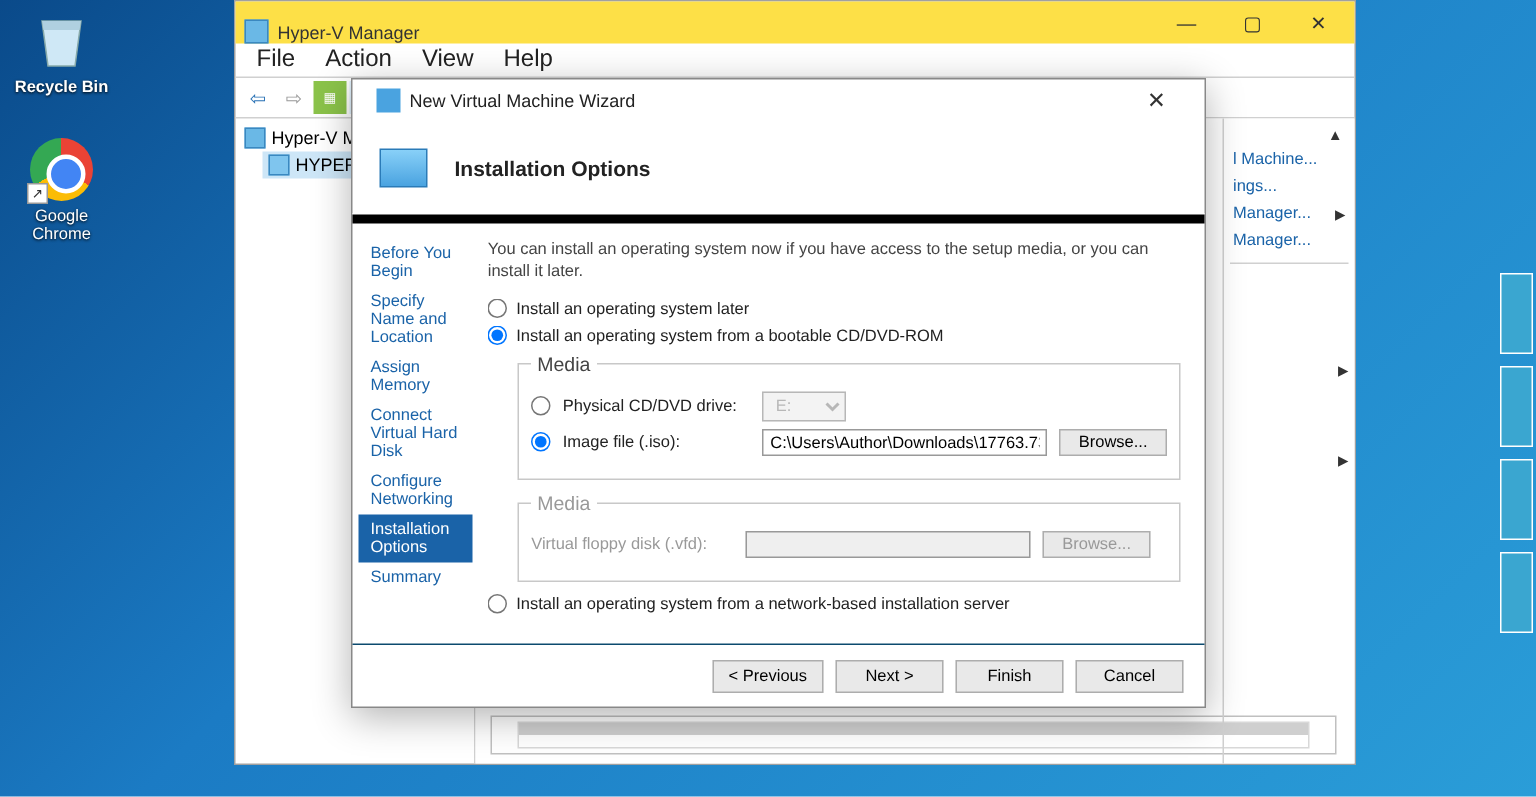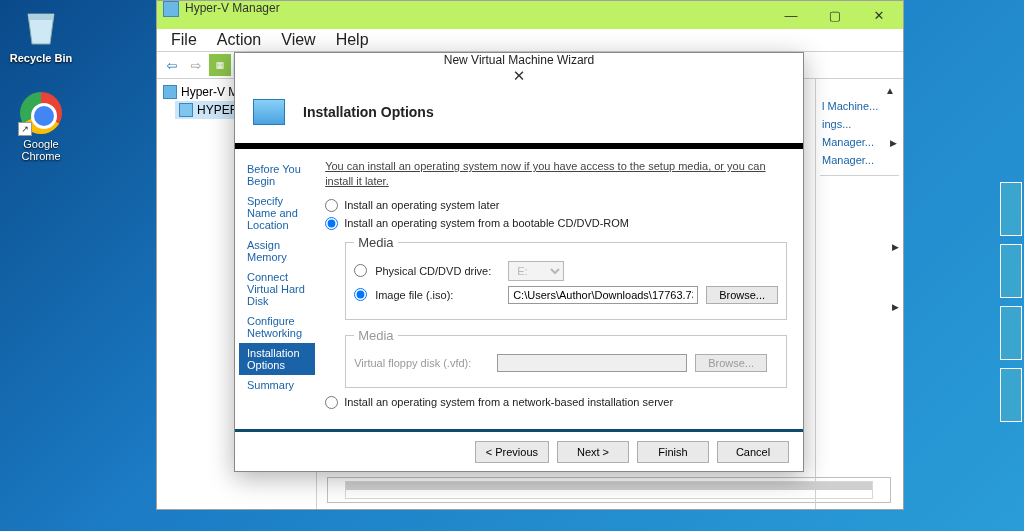--- a/index.html
+++ b/index.html
@@ -13,21 +13,21 @@
   #di-recycle { top: 6px; left: 6px; font-weight: bold; }
   #di-chrome { top: 92px; left: 6px; }
   .recycle-svg { width:42px; height:42px; }
   .chrome-outer { position: relative; width:42px; height:42px; }
   .chrome-circ { width:42px;height:42px;border-radius:50%; background: conic-gradient(#ea4335 0 120deg,#fbbc05 120deg 240deg,#34a853 240deg 360deg); position:relative;}
   .chrome-circ::after{content:"";position:absolute;top:11px;left:11px;width:20px;height:20px;border-radius:50%;background:#4285f4;border:3px solid #fff;}
   .shortcut-arrow { position:absolute; bottom:-2px; left:-2px; width:14px;height:14px;background:#fff;border:1px solid #999;font-size:9px;line-height:12px;color:#333;}
 
   
   .hv-window { position: absolute; top: 0; left: 156px; width: 748px; height: 510px; background: #fff; border: 1px solid #a0a0a0; font-size: 12px; }
-  .hv-titlebar { height: 28px; display: flex; align-items: flex-start; padding: 0 2px 0 6px; background: #bef264; }
+  .hv-titlebar { height: 28px; display: flex; align-items: flex-end; padding: 0 2px 0 6px; background: #fde047; }
   .hv-titlebar .icon { width:16px;height:16px;margin-right:6px;background:#6ab8e6;border:1px solid #3a88c0;}
   .hv-title { flex: 1; font-size: 12px; color: #333; }
   .winctl { width: 44px; height: 28px; display:flex; align-items:center; justify-content:center; color:#333; font-size:13px;}
   .hv-menubar { height: 22px; display:flex; align-items:center; padding-left:6px; gap:4px; font-size:16px; color:#222; }
   .hv-menubar span { padding: 2px 8px; }
   .hv-toolbar { height: 28px; border-top:1px solid #d0d0d0; border-bottom:1px solid #d0d0d0; display:flex; align-items:center; padding-left:4px; gap:2px;}
   .tbbtn { width:22px; height:22px; border:1px solid transparent; display:flex;align-items:center;justify-content:center; font-size:13px;}
   .tb-back{color:#2a72b5}.tb-fwd{color:#999}.tb-up{background:#8bc34a;font-size:9px;color:#fff}
   .tb-grid{background:#dff0fb}
   .tb-q{background:#e6e6e6;font-size:10px;font-weight:bold}
@@ -38,46 +38,46 @@
   .treeicon { width:14px;height:14px; background:#6ab8e6; border:1px solid #3a88c0; flex:none;}
   .hv-main { flex:1; position:relative; background:#fff;}
   .hv-actions { position:absolute; top:78px; right:0; width:88px; bottom:0; border-left:1px solid #d0d0d0; padding:6px 4px; font-size:11px; color:#1a63a8;}
   .act-item { padding:3px 2px; white-space:nowrap; overflow:hidden; }
   .act-arrow { float:right; color:#333; font-size:9px; padding-top:2px;}
   .act-sep { border-top:1px solid #d0d0d0; margin:6px 0;}
   .scroll-triangle-up { width:100%; text-align:right; font-size:10px; color:#333; padding-right:4px; line-height:12px;}
 
   
   .wizard { position:absolute; top:52px; left:234px; width:570px; height:420px; background:#fff; border:1px solid #888; box-shadow:0 6px 24px rgba(0,0,0,.3); font-size:11px; z-index:5; }
-  .wz-title { height:28px; display:flex; align-items:center; padding:0 16px;flex-direction:column;}
+  .wz-title { height:28px; display:flex; align-items:center; padding:0 16px;}
   .wz-title .icon{width:16px;height:16px;background:#4aa3e0;margin-right:6px}
   .wz-title-text{flex:1;font-size:12px;color:#222}
   .wz-close{width:32px;height:24px;display:flex;align-items:center;justify-content:center;font-size:15px;color:#333}
   .wz-header { height:62px; padding:8px 18px; display:flex; align-items:center; gap:18px; border-bottom:1px solid #ffffff;}
   .wz-hicon { width:32px; height:26px; background:linear-gradient(#88d0f8,#4aa3e0); border:1px solid #2a7bb8;}
   .wz-htext { font-size:14px; font-weight:bold; color:#222;}
   .wz-body { position:absolute; top:90px; bottom:44px; left:0; right:0; display:flex; border-top:6px solid #000000;}
   .wz-left { width:150px; padding:10px 4px; font-size:11px;}
   .stepitem { padding:4px 8px; color:#1a63a8; cursor:pointer;}
   .stepitem.current { background:#1a63a8; color:#fff;}
   .wz-right { flex:1; padding:10px 16px 10px 6px; font-size:11px; color:#222;}
-  .desc { color:#444; margin-bottom:10px; line-height:1.35;text-decoration:underline;}
-  .radio-row { display:flex; align-items:center; gap:6px; margin:5px 0;}
+  .desc { color:#444; margin-bottom:10px; line-height:1.35;}
+  .radio-row { display:flex; align-items:flex-end; gap:6px; margin:5px 0;}
   .radio-row input[type=radio]{ margin:0;}
   fieldset.media { border:1px solid #c8c8c8; margin:4px 0 8px 20px; padding:6px 8px 10px;}
   fieldset.media legend { font-size:13px; padding:0 4px; color:#444;}
   fieldset.media.disabled { color:#999;}
   fieldset.media.disabled legend{color:#999}
   .field-row { display:flex; align-items:center; gap:8px; margin:5px 0;}
   .field-row label { width:125px; }
   select, input[type=text] { font-size:11px; padding:2px 4px; border:1px solid #999; background:#fff;}
   select:disabled, input:disabled { background:#efefef; color:#999;}
   .browse-btn { font-size:11px; padding:2px 12px; background:#e9e9e9;border:1px solid #adadad;}
   .browse-btn:disabled{color:#999}
-  .wz-footer { position:absolute; bottom:0; left:0; right:0; height:42px; border-top:3px solid #0c4a6e; display:flex; justify-content:flex-end; align-items:center; padding-right:14px; gap:8px;}
+  .wz-footer { position:absolute; bottom:0; left:0; right:0; height:42px; border-top:1px solid #0c4a6e; display:flex; justify-content:flex-end; align-items:center; padding-right:14px; gap:8px;}
   .wz-btn { min-width:72px; padding:4px 10px; font-size:11px; background:#e9e9e9; border:1px solid #adadad;}
 
   
   .hv-main-inner { position:absolute; left:10px; right:12px; bottom:6px; height:26px; border:1px solid #c0c0c0; background:#fff; display:flex;}
   .hv-main-inner .track{flex:1;border:1px solid #d8d8d8;margin:3px;position:relative}
   .hv-main-inner .thumb{position:absolute;left:0;right:0;top:0;height:8px;background:#cfcfcf}
   
   .deskslot { position:absolute; right:2px; width:22px; background:#3aa6d0; box-shadow:0 0 0 1px #fff inset;}
   .ds1{top:182px;height:54px}.ds2{top:244px;height:54px}.ds3{top:306px;height:54px}.ds4{top:368px;height:54px}
 </style>

